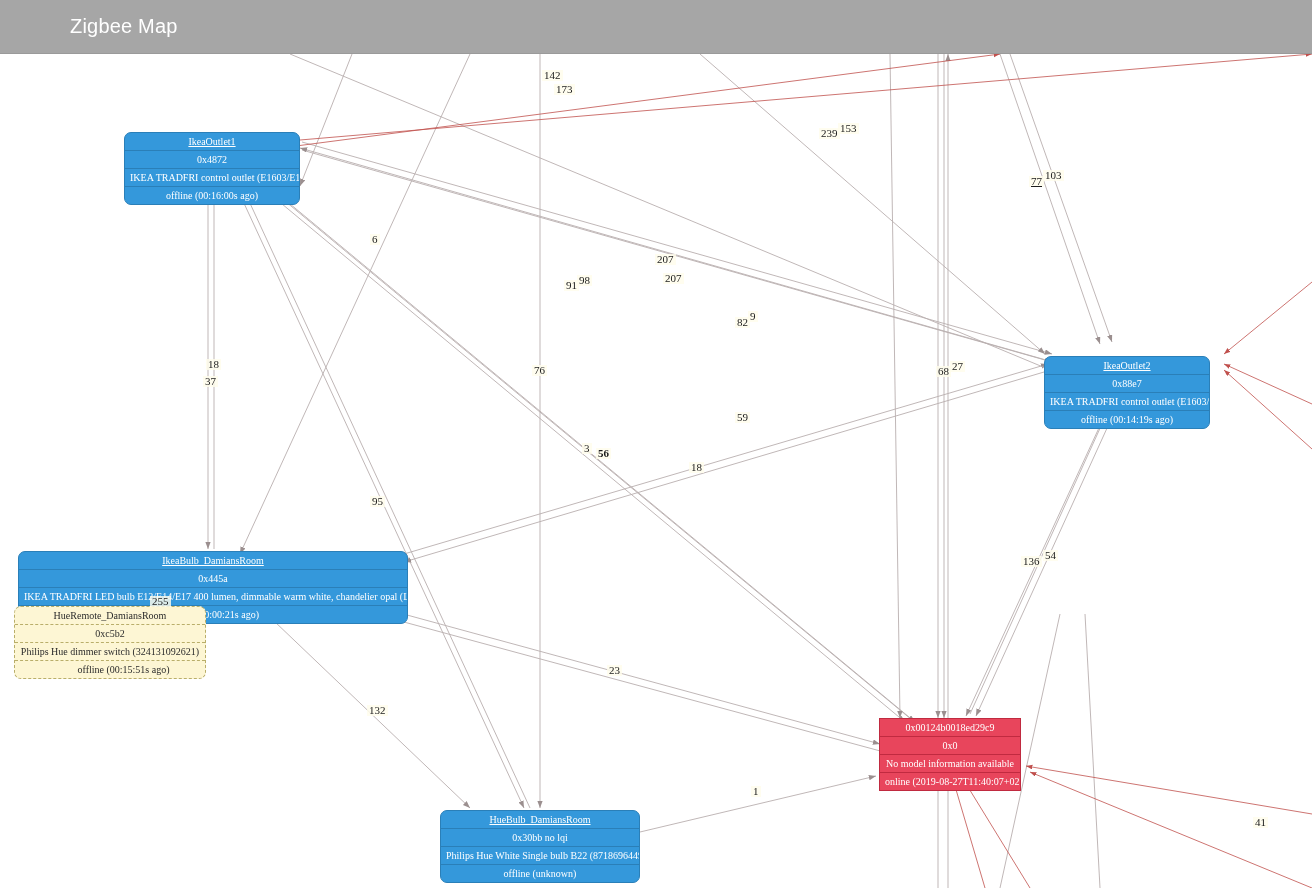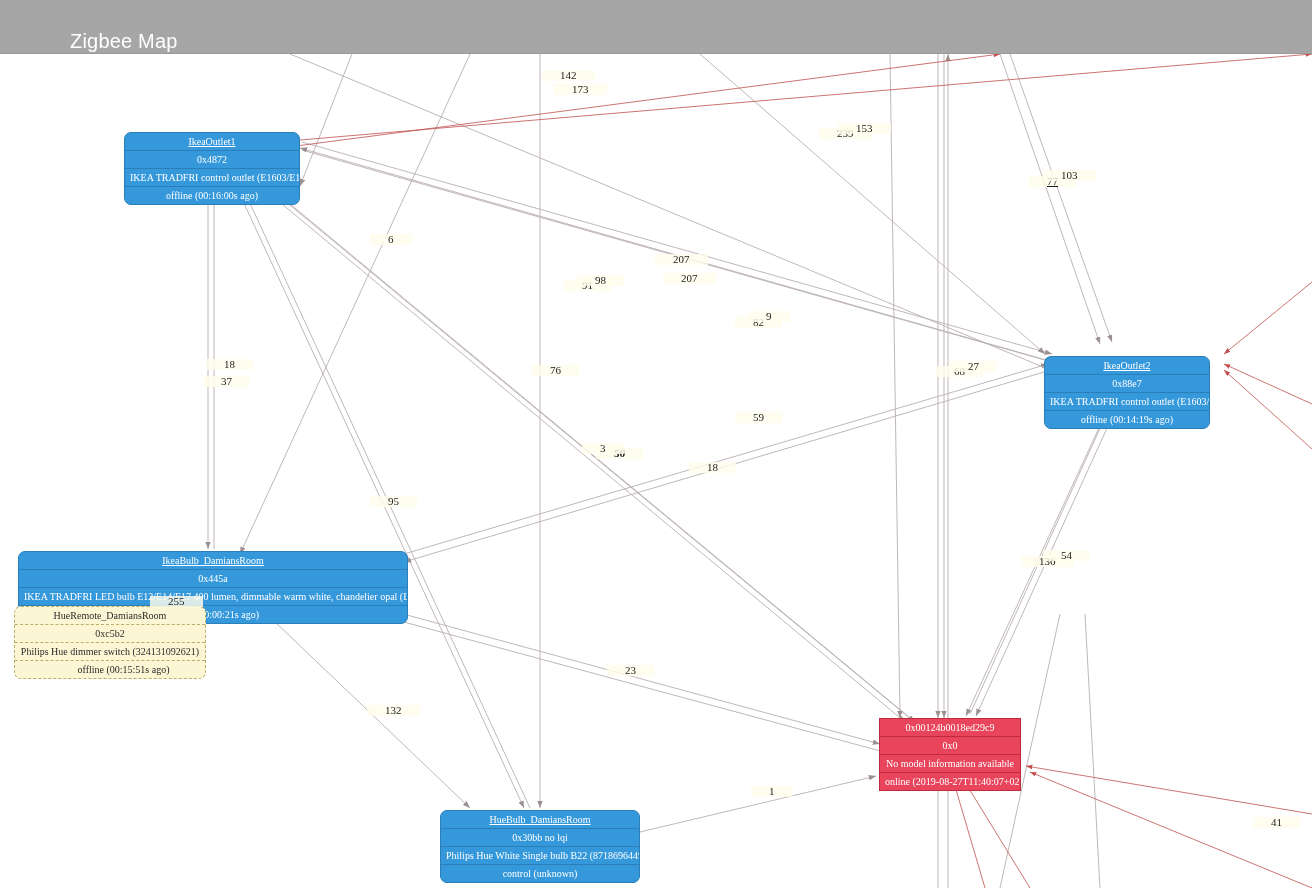--- a/index.html
+++ b/index.html
@@ -11,21 +11,21 @@
     font-family: "Liberation Serif", serif;
   }
   #app { position: relative; width: 1312px; height: 888px; background: #fff; }
 
   
   #header {
     position: absolute; left: 0; top: 0;
     width: 1312px; height: 54px;
     background: #a6a6a6;
     border-bottom: 1px solid #9a9a9a;
-    display: flex; align-items: flex-end;
+    display: flex; align-items: center;
     z-index: 50;
   }
   #header .title {
     margin-left: 70px;
     color: #ffffff;
     font-family: "Liberation Sans", sans-serif;
     font-size: 20px;
     font-weight: 400;
     letter-spacing: .2px;
   }
@@ -39,21 +39,21 @@
   }
   #edge-layer { position: absolute; left: 0; top: 0; width: 1312px; height: 834px; }
 
   .edge-label {
     position: absolute;
     font-family: "Liberation Serif", serif;
     font-size: 11px;
     color: #1b1b1b;
     background: rgba(255,253,235,0.82);
     line-height: 11px;
-    padding: 0 18px;
+    padding: 0 2px;
     white-space: nowrap;
     z-index: 20;
   }
 
   
   .node {
     position: absolute;
     z-index: 30;
     border-radius: 7px;
     overflow: hidden;
@@ -256,17 +256,17 @@
       <div class="row name">0x00124b0018ed29c9</div>
       <div class="row addr">0x0</div>
       <div class="row model">No model information available</div>
       <div class="row status">online (2019-08-27T11:40:07+02:00)</div>
     </div>
 
     <div class="node blue" id="node-huebulb">
       <div class="row name">HueBulb_DamiansRoom</div>
       <div class="row addr">0x30bb no lqi</div>
       <div class="row model">Philips Hue White Single bulb B22 (8718696449691)</div>
-      <div class="row status">control (unknown)</div>
+      <div class="row status">offline (unknown)</div>
     </div>
 
   </div>
 </div>
 
 </body></html>

